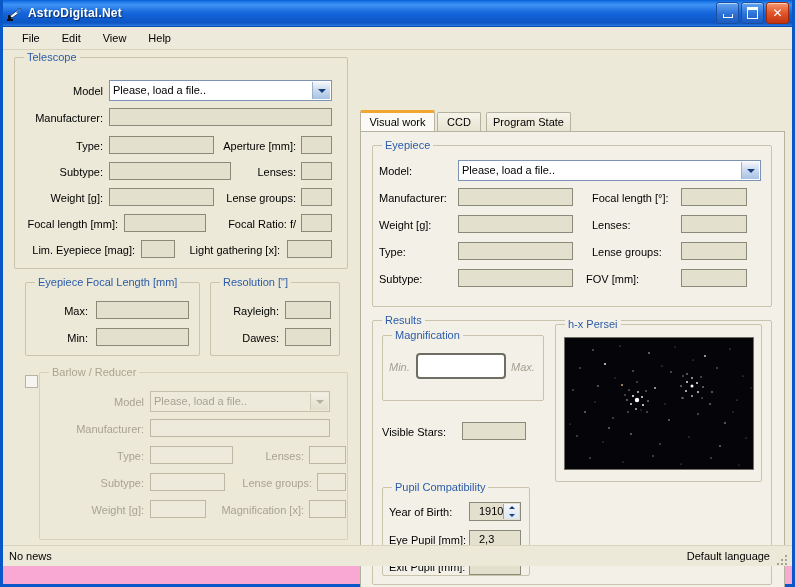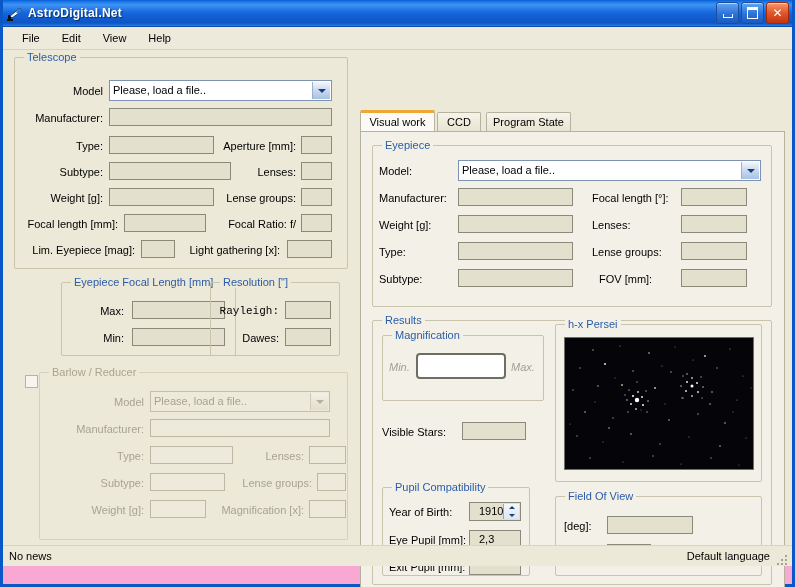--- a/index.html
+++ b/index.html
@@ -202,31 +202,31 @@
       <div class="fld" style="left:109px;top:156px;width:82px;height:18px;"></div>
       <span class="lbl" style="left:195px;top:159px;width:86px;">Focal Ratio:  f/</span>
       <div class="fld" style="left:286px;top:156px;width:31px;height:18px;"></div>
 
       <span class="lbl" style="left:2px;top:185px;width:118px;">Lim. Eyepiece [mag]:</span>
       <div class="fld" style="left:126px;top:182px;width:34px;height:18px;"></div>
       <span class="lbl" style="left:161px;top:185px;width:104px;">Light gathering [x]:</span>
       <div class="fld" style="left:272px;top:182px;width:45px;height:18px;"></div>
     </div>
 
-    <div class="gbox" style="left:22px;top:232px;width:175px;height:74px;margin-left:36px;">
+    <div class="gbox" style="left:22px;top:232px;width:175px;height:74px;">
       <span class="cap">Eyepiece Focal Length [mm]</span>
       <span class="lbl" style="left:10px;top:21px;width:52px;">Max:</span>
       <div class="fld" style="left:70px;top:18px;width:93px;height:18px;"></div>
       <span class="lbl" style="left:10px;top:48px;width:52px;">Min:</span>
       <div class="fld" style="left:70px;top:45px;width:93px;height:18px;"></div>
     </div>
 
     <div class="gbox" style="left:207px;top:232px;width:130px;height:74px;">
       <span class="cap">Resolution ["]</span>
-      <span class="lbl" style="left:4px;top:21px;width:64px;font-family:Liberation Mono, monospace;">Rayleigh:</span>
+      <span class="lbl" style="left:4px;top:21px;width:64px;">Rayleigh:</span>
       <div class="fld" style="left:74px;top:18px;width:46px;height:18px;"></div>
       <span class="lbl" style="left:4px;top:48px;width:64px;">Dawes:</span>
       <div class="fld" style="left:74px;top:45px;width:46px;height:18px;"></div>
     </div>
 
     <div class="cbox" style="left:22px;top:325px;"></div>
     <div class="gbox dis" style="left:36px;top:322px;width:309px;height:168px;">
       <span class="cap">Barlow / Reducer</span>
 
       <span class="lbl dis" style="left:40px;top:22px;width:64px;">Model</span>
@@ -285,21 +285,21 @@
         <span class="lbl" style="left:219px;top:72px;width:90px;text-align:left;">Lenses:</span>
         <div class="fld" style="left:308px;top:69px;width:66px;height:18px;"></div>
 
         <span class="lbl" style="left:6px;top:99px;width:75px;text-align:left;">Type:</span>
         <div class="fld" style="left:85px;top:96px;width:115px;height:18px;"></div>
         <span class="lbl" style="left:219px;top:99px;width:90px;text-align:left;">Lense groups:</span>
         <div class="fld" style="left:308px;top:96px;width:66px;height:18px;"></div>
 
         <span class="lbl" style="left:6px;top:126px;width:75px;text-align:left;">Subtype:</span>
         <div class="fld" style="left:85px;top:123px;width:115px;height:18px;"></div>
-        <span class="lbl" style="left:226px;top:126px;width:68px;text-align:left;">FOV [mm]:</span>
+        <span class="lbl" style="left:213px;top:126px;width:68px;text-align:left;">FOV [mm]:</span>
         <div class="fld" style="left:308px;top:123px;width:66px;height:18px;"></div>
       </div>
 
       <div class="gbox" style="left:11px;top:188px;width:400px;height:265px;background:#F3F1E7;">
         <span class="cap" style="background:#F3F1E7;">Results</span>
 
         <div class="gbox" style="left:9px;top:14px;width:162px;height:66px;background:#F3F1E7;">
           <span class="cap" style="background:#F3F1E7;">Magnification</span>
           <span class="minmax" style="left:6px;top:25px;">Min.</span>
           <div class="magbox" style="left:33px;top:17px;width:90px;height:26px;"></div>
@@ -418,27 +418,20 @@
               <g>
                 <circle cx="57" cy="47" r="0.9" fill="#ffd9a8" opacity=".85"></circle>
                 <circle cx="145" cy="66" r="0.8" fill="#ffd0a0" opacity=".8"></circle>
                 <circle cx="44" cy="90" r="0.8" fill="#ffe6c8" opacity=".75"></circle>
                 <circle cx="106" cy="34" r="0.7" fill="#cfe0ff" opacity=".8"></circle>
               </g>
             </svg>
           </div>
         </div>
 
-        <div class="gbox" style="left:182px;top:175px;width:207px;height:80px;background:#F3F1E7;">
-          <span class="cap" style="background:#F3F1E7;">Field Of View</span>
-          <span class="lbl" style="left:8px;top:22px;width:40px;text-align:left;">[deg]:</span>
-          <div class="fld" style="left:51px;top:19px;width:86px;height:18px;"></div>
-          <span class="lbl" style="left:8px;top:50px;width:40px;text-align:left;">[dec]:</span>
-          <div class="fld" style="left:51px;top:47px;width:44px;height:18px;"></div>
-        </div>
       </div>
     </div>
 
     <div class="statusbar">
       <span class="sb-left">No news</span>
       <span class="sb-right">Default language</span>
       <span class="grip">
         <i style="left:8px;top:3px;"></i>
           <i style="left:8px;top:7px;"></i>
           <i style="left:4px;top:7px;"></i>

